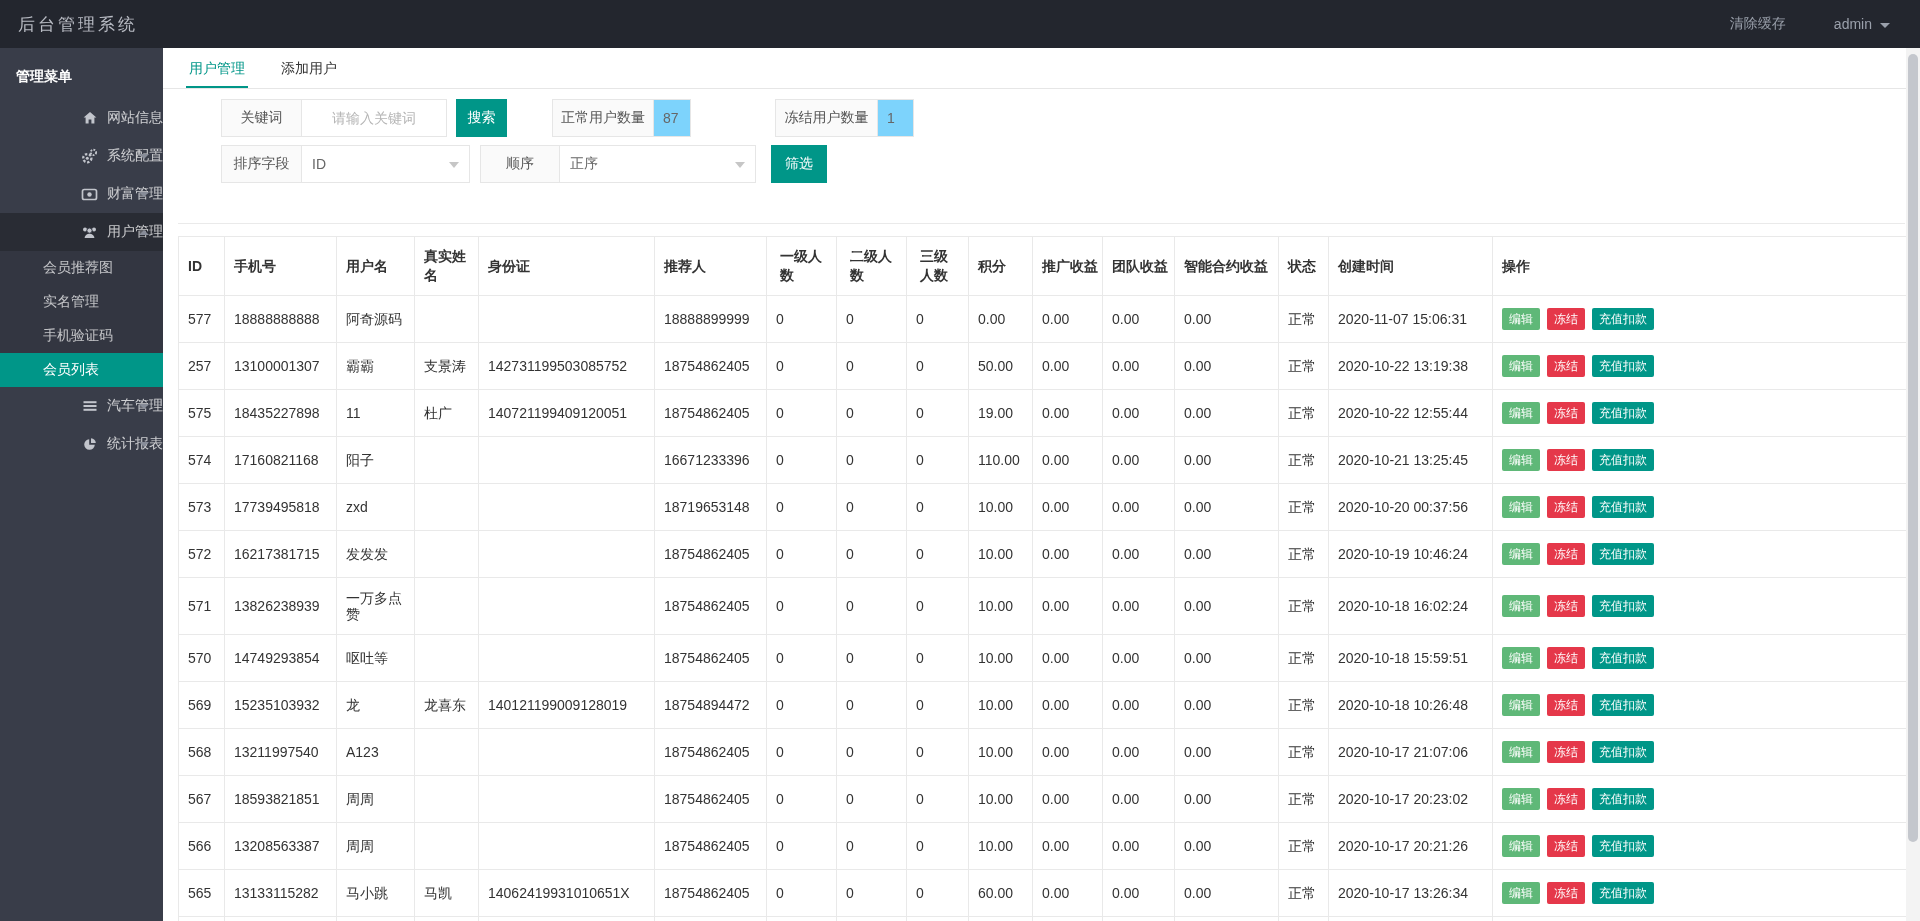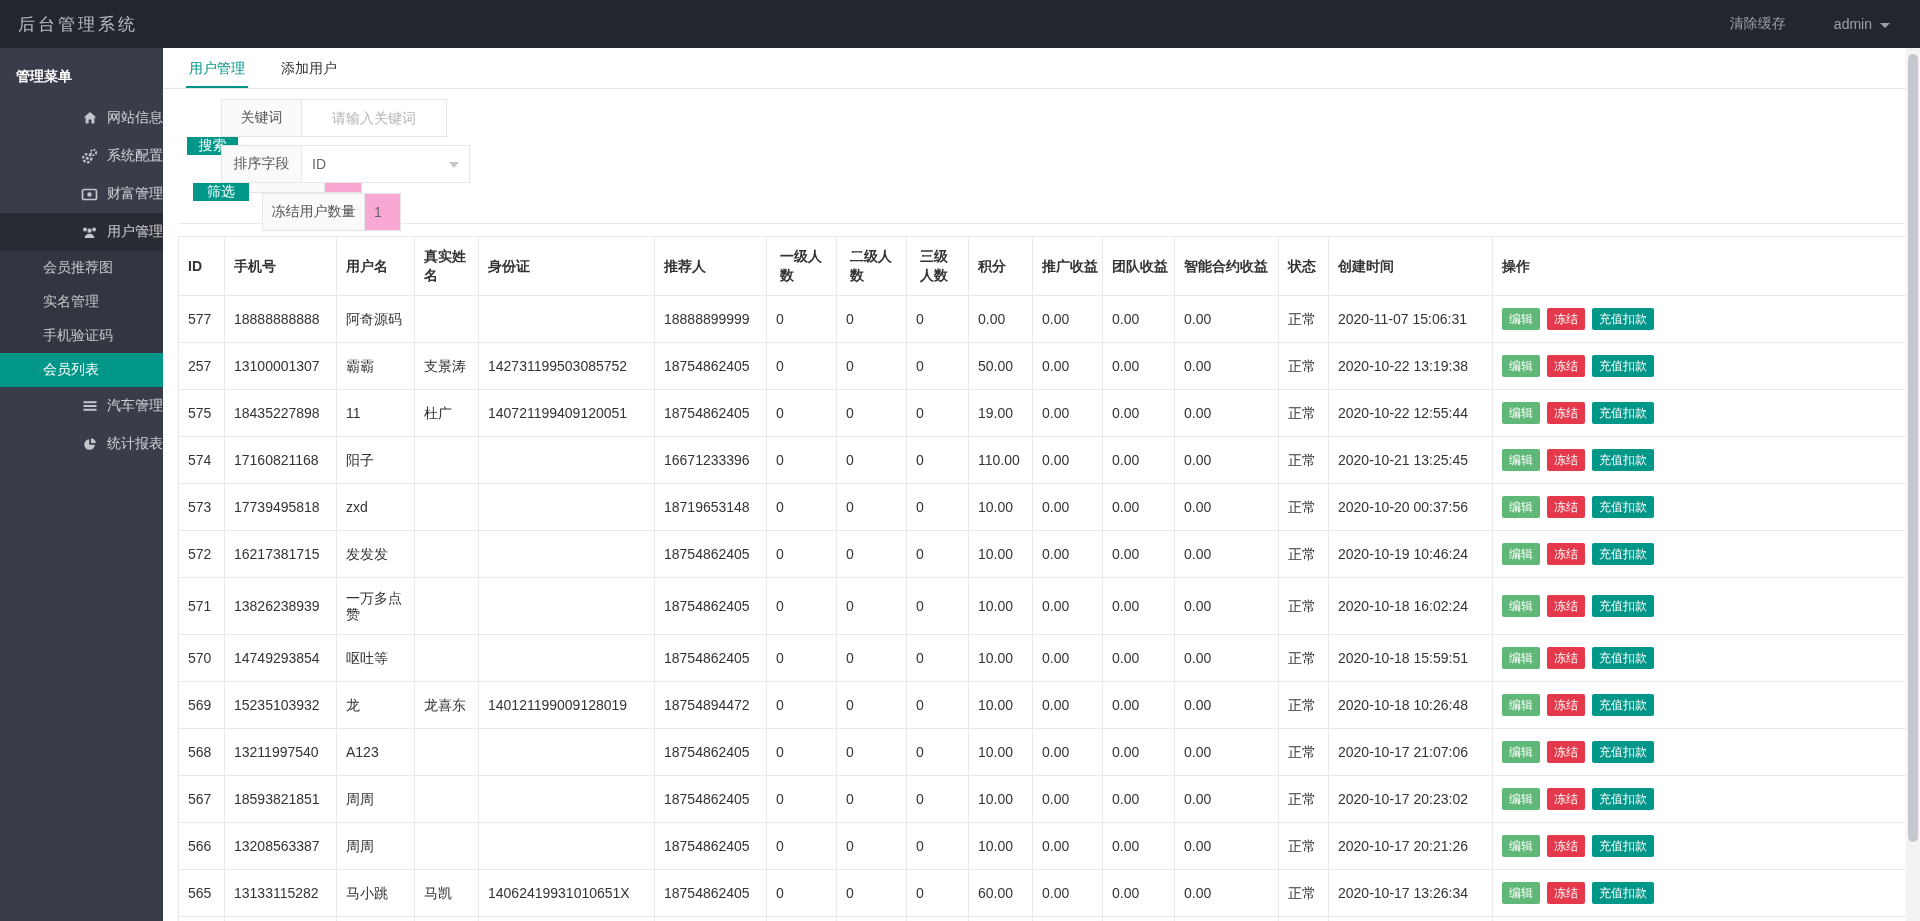--- a/index.html
+++ b/index.html
@@ -32,25 +32,25 @@
   .submenu-item.active { background:var(--accent); color:#fff; }
 
   
   .main { flex:1; display:flex; flex-direction:column; background:#fff; min-width:0; }
   .tabbar { height:41px; border-bottom:1px solid #e6e6e6; display:flex; gap:30px; padding-left:23px; background:#fff; flex:none; }
   .tab { font-size:14px; color:#333; line-height:40px; padding:0 3px; position:relative; cursor:pointer; }
   .tab.active { color:var(--accent); }
   .tab.active::after { content:""; position:absolute; left:0; right:0; bottom:0; height:2px; background:var(--accent); }
 
   .content { padding:10px 15px 0 15px; flex:none; }
-  .frow { display:flex; height:38px; margin-bottom:8px;flex-direction:column; }
+  .frow { display:flex; height:38px; margin-bottom:8px; }
   .fgroup { display:flex; }
   .flabel { border:1px solid #e6e6e6; background:#fafafa; color:#555; font-size:14px;
     display:flex; align-items:center; justify-content:center; height:38px; }
-  .fval { border:1px solid #e6e6e6; border-left:none; background:#f9a8d4; color:#666; font-size:14px;
+  .fval { border:1px solid #e6e6e6; border-left:none; background:#7dd3fc; color:#666; font-size:14px;
     display:flex; align-items:center; padding-left:9px; height:38px; }
   .finput { border:1px solid #e6e6e6; border-left:none; height:38px; font-size:14px; color:#666;
     padding:0 10px; outline:none; font-family:inherit; }
   .finput::placeholder { color:#b5b5b5; }
   .btn { border:none; color:#fff; background:var(--accent); font-size:14px; height:38px; cursor:pointer; font-family:inherit; }
   .fselect { position:relative; border:1px solid #e6e6e6; border-left:none; background:#fff; color:#666;
     font-size:14px; display:flex; align-items:center; padding:0 25px 0 10px; height:38px; cursor:pointer; }
   .scaret { position:absolute; right:10px; top:16px; width:0; height:0;
     border-left:5px solid transparent; border-right:5px solid transparent; border-top:6px solid #c6c6c6; }
 
@@ -194,20 +194,27 @@
           <div class="flabel" style="width:103px">冻结用户数量</div>
           <div class="fval" style="width:36px">1</div>
         </div>
       </div>
 
       <div class="frow">
         <div class="fgroup" style="margin-left:43px">
           <div class="flabel" style="width:81px">排序字段</div>
           <div class="fselect" style="width:168px">
             <span>ID</span>
+            <i class="scaret"></i>
+          </div>
+        </div>
+        <div class="fgroup" style="margin-left:10px">
+          <div class="flabel" style="width:80px">顺序</div>
+          <div class="fselect" style="width:196px">
+            <span>正序</span>
             <i class="scaret"></i>
           </div>
         </div>
         <button class="btn" style="width:56px;margin-left:15px">筛选</button>
       </div>
 
       <hr class="divider">
 
       <table id="user-table">
           <colgroup>

